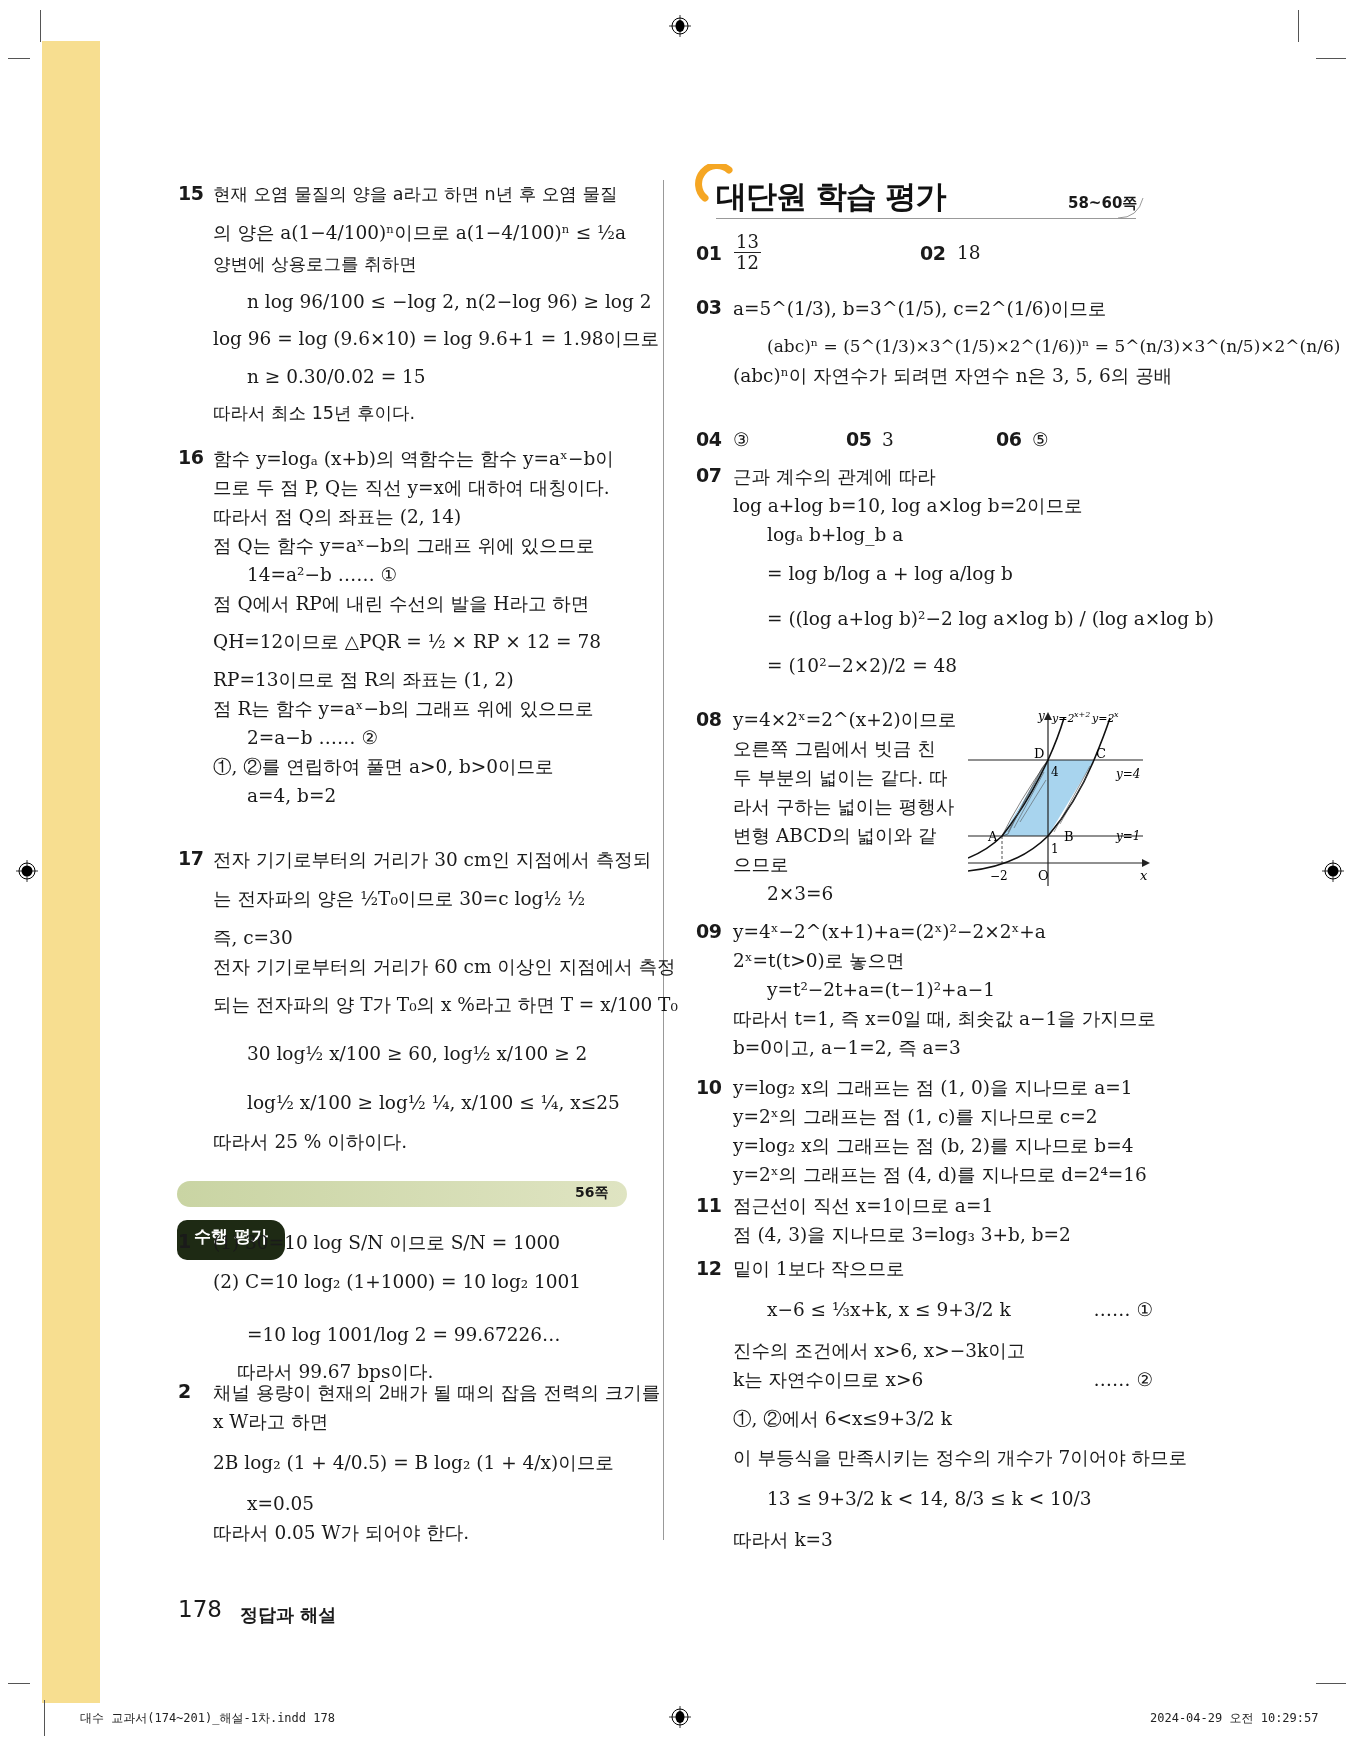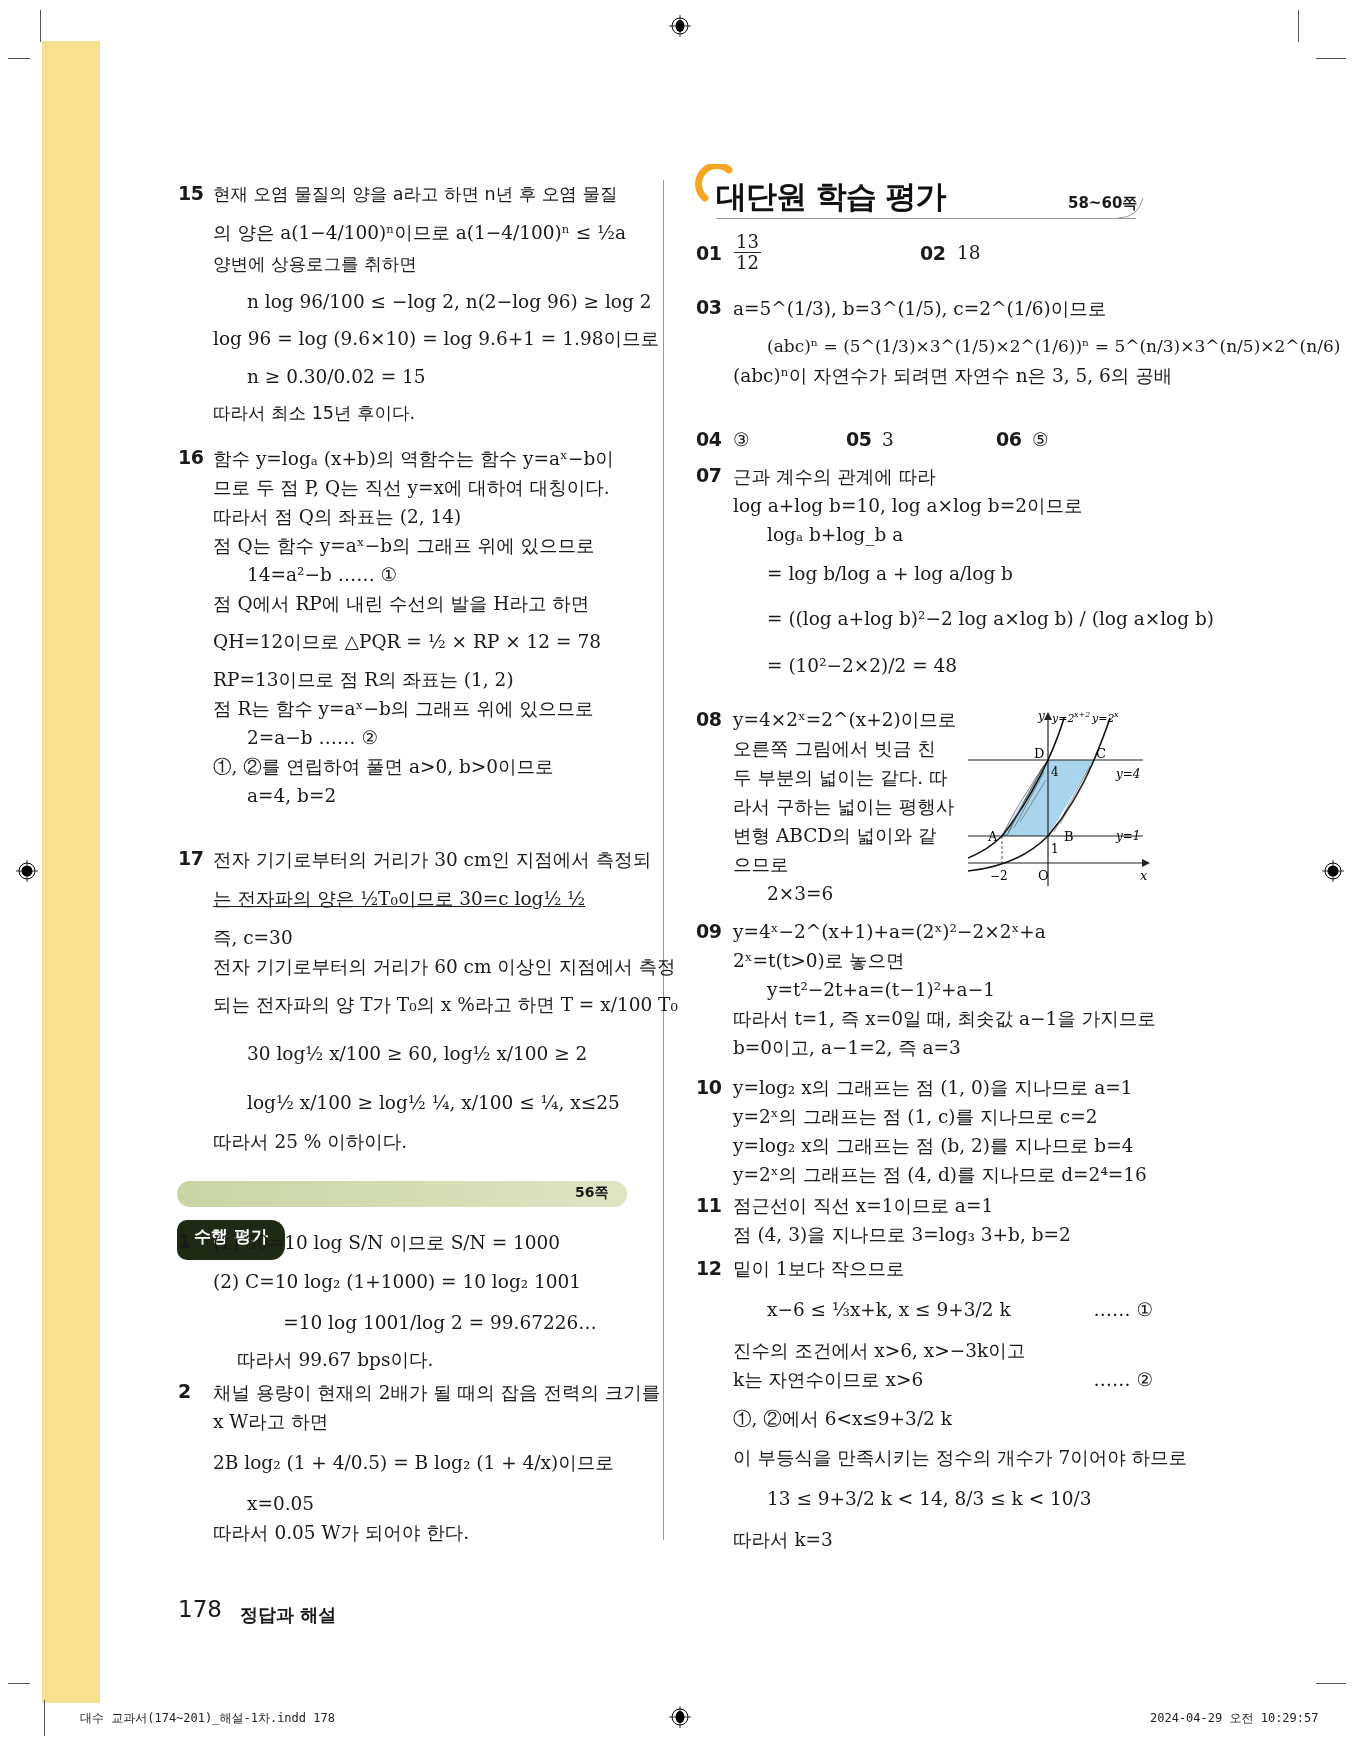--- a/index.html
+++ b/index.html
@@ -88,38 +88,38 @@
     <div class="ln" style="margin-top:9px;">RP=13이므로 점 R의 좌표는  (1, 2)</div>
     <div class="ln">점 R는 함수 y=aˣ−b의 그래프 위에 있으므로</div>
     <div class="ln ind1">2=a−b          …… ②</div>
     <div class="ln">①, ②를 연립하여 풀면 a&gt;0, b&gt;0이므로</div>
     <div class="ln ind1">a=4, b=2</div>
   </div>
 
   <div class="num" style="left:178px;top:847px;">17</div>
   <div class="item" style="left:213px;top:845px;width:420px;">
     <div class="ln">전자 기기로부터의 거리가 30 cm인 지점에서 측정되</div>
-    <div class="ln" style="margin-top:10px;text-decoration:underline;">는 전자파의 양은 ½T₀이므로   30=c log½ ½</div>
+    <div class="ln" style="margin-top:10px;">는 전자파의 양은 ½T₀이므로   30=c log½ ½</div>
     <div class="ln" style="margin-top:10px;">즉,   c=30</div>
     <div class="ln">전자 기기로부터의 거리가 60 cm 이상인 지점에서 측정</div>
     <div class="ln" style="margin-top:9px;">되는 전자파의 양 T가 T₀의 x %라고 하면 T = x/100 T₀</div>
     <div class="ln ind1" style="margin-top:20px;">30 log½ x/100 ≥ 60,  log½ x/100 ≥ 2</div>
     <div class="ln ind1" style="margin-top:20px;">log½ x/100 ≥ log½ ¼,  x/100 ≤ ¼,  x≤25</div>
     <div class="ln" style="margin-top:10px;">따라서 25 % 이하이다.</div>
   </div>
 
   <div class="abs perf-bar"></div>
   <div class="abs perf-pill">수행 평가</div>
   <div class="abs perf-page">56쪽</div>
 
   <div class="num" style="left:178px;top:1230px;">1</div>
   <div class="item" style="left:213px;top:1228px;width:420px;">
     <div class="ln">(1) 30=10 log S/N 이므로   S/N = 1000</div>
     <div class="ln" style="margin-top:10px;">(2) C=10 log₂ (1+1000) = 10 log₂ 1001</div>
-    <div class="ln ind1" style="margin-top:12px;text-align:center;">=10 log 1001/log 2 = 99.67226…</div>
+    <div class="ln ind1" style="margin-top:24px;">=10 log 1001/log 2 = 99.67226…</div>
     <div class="ln" style="margin-top:8px;padding-left:24px;">따라서 99.67 bps이다.</div>
   </div>
 
   <div class="num" style="left:178px;top:1380px;">2</div>
   <div class="item" style="left:213px;top:1378px;width:420px;">
     <div class="ln">채널 용량이 현재의 2배가 될 때의 잡음 전력의 크기를</div>
     <div class="ln">x W라고 하면</div>
     <div class="ln" style="margin-top:12px;">2B log₂ (1 + 4/0.5) = B log₂ (1 + 4/x)이므로</div>
     <div class="ln ind1" style="margin-top:12px;">x=0.05</div>
     <div class="ln">따라서 0.05 W가 되어야 한다.</div>

